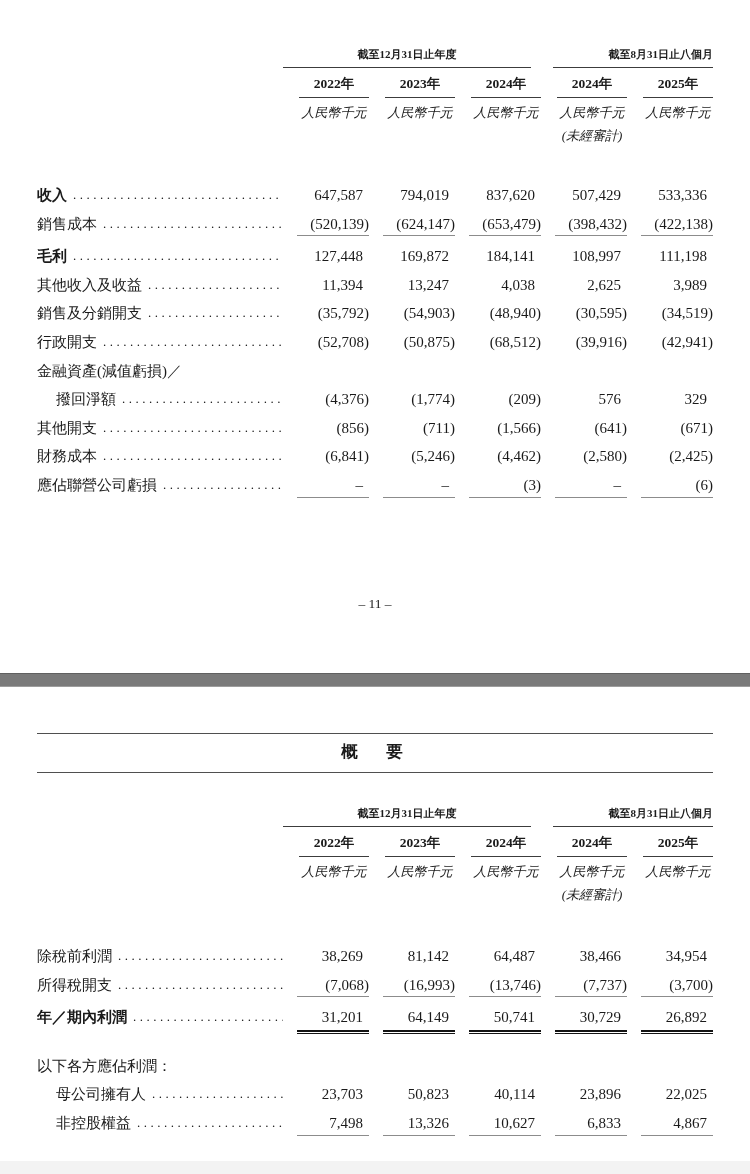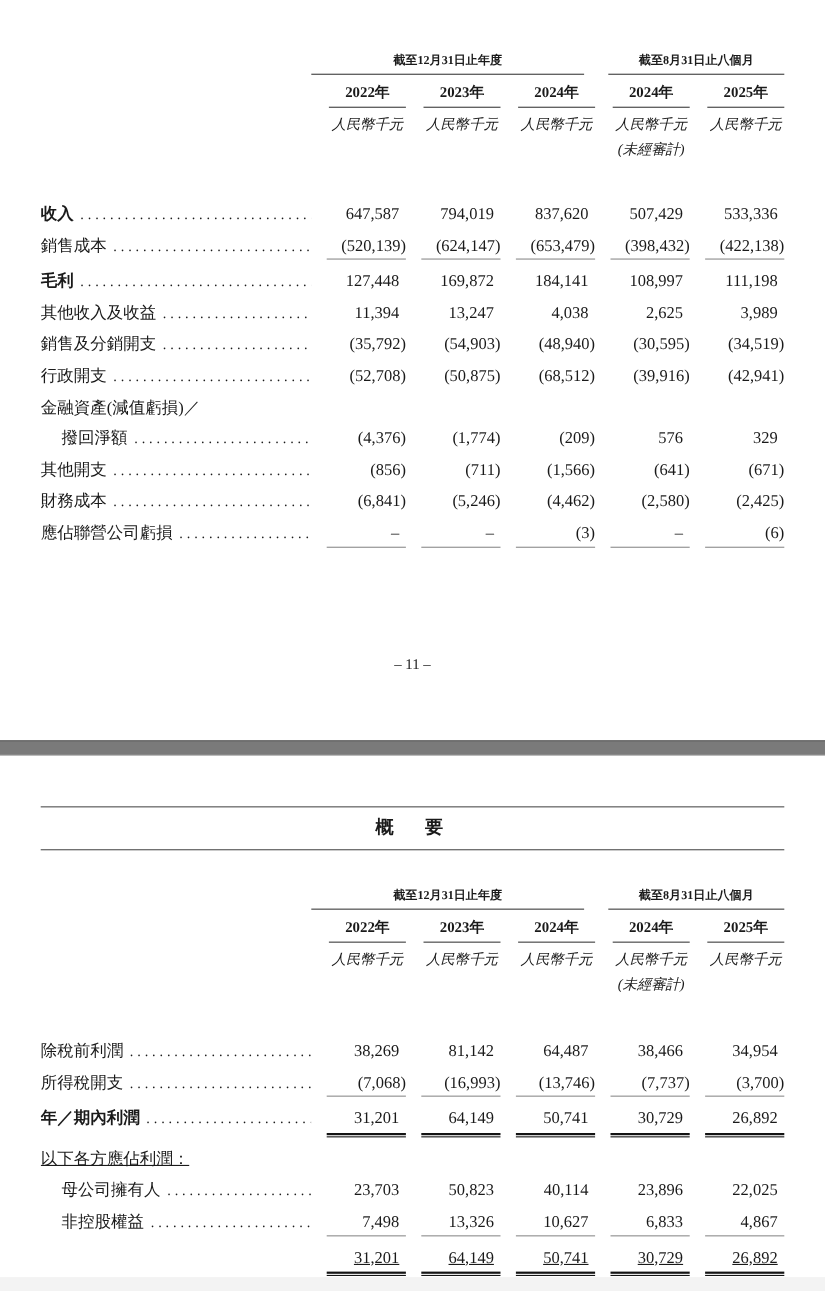--- a/index.html
+++ b/index.html
@@ -23,37 +23,37 @@
   
   .fin-table { width: 676px; }
   .hdr { margin-top: 33px; }
   .h-groups { display: flex; font-weight: 700; font-size: 11px; }
   .h-spacer { flex: 1; }
   .h-group { }
   .h-group.g1 { width: 258px; }
   .h-group.g2 { width: 172px; }
   .h-group-inner { text-align: center; border-bottom: 1.5px solid #3c3c3c; padding-bottom: 5px; }
   .g1 .h-group-inner { margin-right: 10px; }
-  .g2 .h-group-inner { margin-left: 12px; }
+  .g2 .h-group-inner { margin-left: 12px; text-align: right; }
 
   .h-years { display: flex; margin-top: 7px; font-weight: 700; font-size: 13.5px; align-items: center; }
   .h-year-cell { width: 86px; display: flex; }
   .h-year-inner { width: 70px; margin-left: auto; text-align: center;
                   border-bottom: 1.5px solid #3c3c3c; padding-bottom: 4px; }
 
   .h-units { display: flex; margin-top: 6px; font-style: italic; font-size: 13px; }
   .h-unit-cell { width: 86px; }
   .h-unit-inner, .h-unaudited { width: 70px; margin-left: auto; text-align: center; }
   .h-unaudited { margin-top: 5px; }
 
   
   .t-rows { margin-top: 36px; }
   .t-rows.p2 { margin-top: 38px; }
   .t-row { display: flex; line-height: 28.6px; height: 28.6px; font-size: 15px; }
-  .t-row.gap-above { margin-top: 6px; text-decoration: underline; }
+  .t-row.gap-above { margin-top: 18px; }
   .t-row.bold .t-label-text { font-weight: 700; }
   .t-label { flex: 1; display: flex; overflow: hidden; white-space: nowrap; }
   .t-label.indent { padding-left: 19px; }
   .t-dots { flex: 1; overflow: hidden; white-space: nowrap; font-size: 13px;
             letter-spacing: 3.5px; padding: 0 6px; }
   .t-val { width: 86px; text-align: right; white-space: nowrap; }
   .t-val.pos { padding-right: 6px; }
 
   .t-rule-row { display: flex; margin: -3px 0 6px; }
   .t-rule-row.dbl { margin: -2px 0 5px; }

